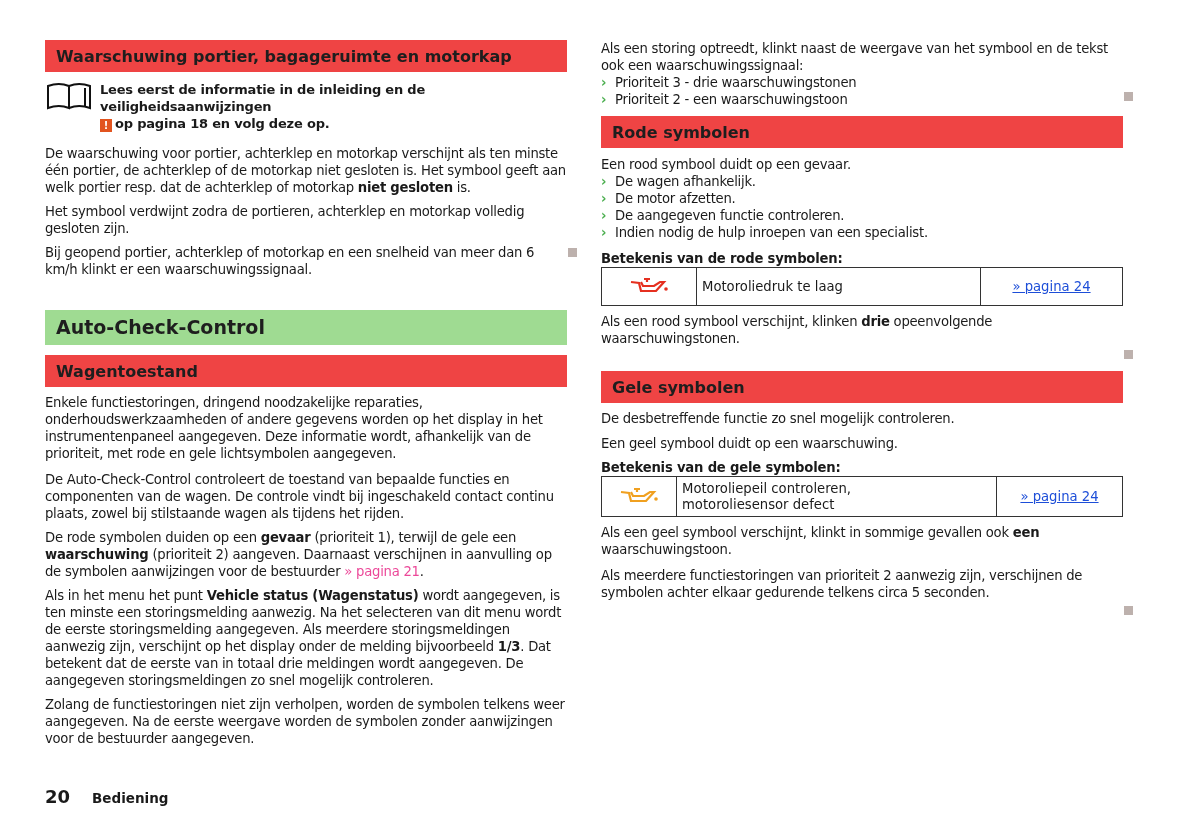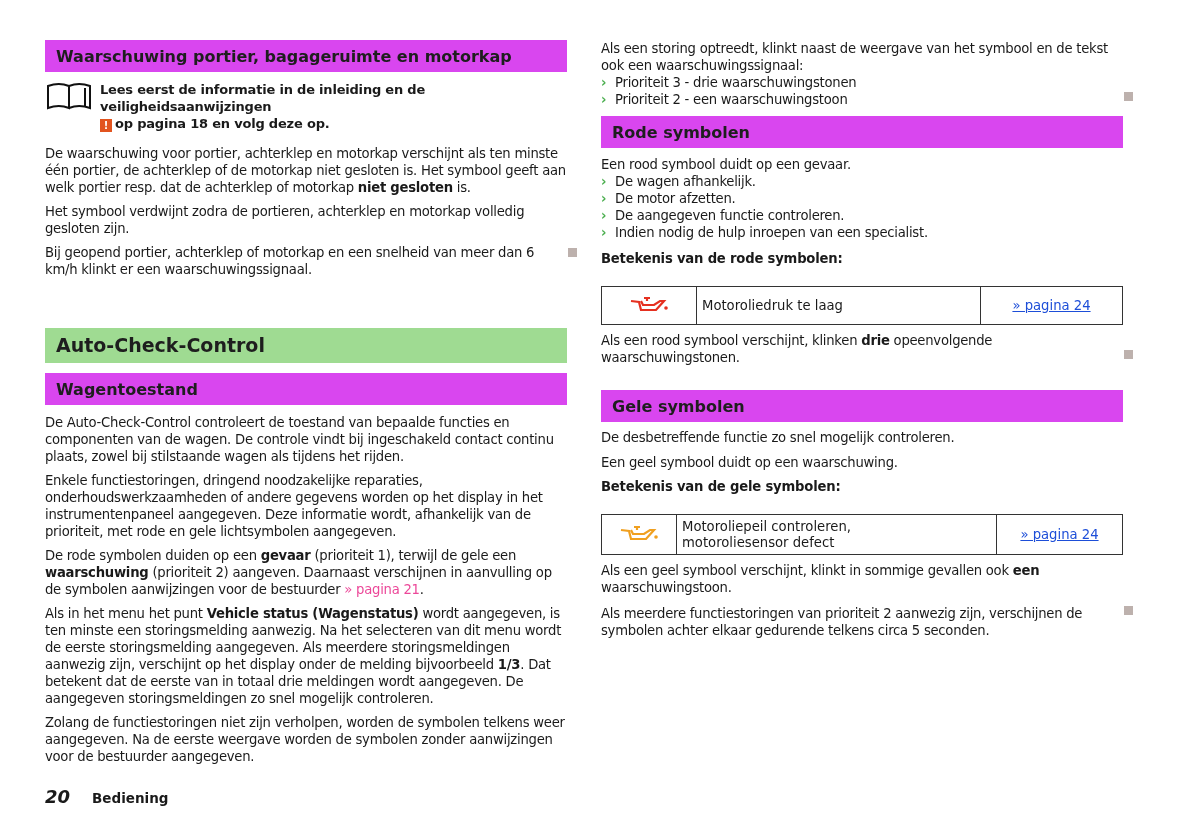--- a/index.html
+++ b/index.html
@@ -2,44 +2,44 @@
 <html><head>
   <meta charset="utf-8">
   <style>
     * { box-sizing: border-box; margin: 0; padding: 0; }
     html, body { width: 1191px; height: 823px; background: #ffffff; overflow: hidden; }
     body { font-family: "DejaVu Sans", sans-serif; color: #1a1a1a; position: relative; font-size: 13.2px; line-height: 17px; }
     .col { position: absolute; top: 40px; }
     .col-left { left: 45px; width: 522px; }
     .col-right { left: 601px; width: 522px; }
 
-    .h-gray { background: #d946ef; height: 32px; padding: 0 11px; display: flex; align-items: center; font-weight: bold; font-size: 16px; color: #1e1e1e; }
+    .h-gray { background: #ef4444; height: 32px; padding: 0 11px; display: flex; align-items: center; font-weight: bold; font-size: 16px; color: #1e1e1e; }
     .h-green { background: #9fdb92; height: 35px; padding: 0 11px; display: flex; align-items: center; font-weight: bold; font-size: 19px; color: #1e1e1e; }
 
     .p { margin-top: 7px; letter-spacing: -0.25px; }
     .b { font-weight: bold; }
     .link { color: #ec4899; }
     .endmark { position: absolute; width: 9px; height: 9px; background: #bdb1ad; }
 
     .note { display: flex; margin-top: 9px; }
     .note .book { width: 50px; height: 30px; margin-right: 5px; flex: 0 0 auto; }
     .note .note-text { font-weight: bold; font-size: 13px; letter-spacing: -0.2px; }
     .warn-sq { display: inline-block; width: 12px; height: 13px; background: #e2541f; color: #fff; font-size: 10px; line-height: 13px; text-align: center; font-weight: bold; vertical-align: -1px; margin-right: 3px; }
 
     .bullet { display: flex; letter-spacing: -0.25px; }
     .bullet .chev { color: #4caf50; font-weight: bold; width: 14px; flex: 0 0 auto; }
 
     .tbl-title { font-weight: bold; margin-top: 9px; letter-spacing: -0.2px; }
-    table.sym { width: 100%; border-collapse: collapse; margin-top: 19px; border-radius: 8px; }
+    table.sym { width: 100%; border-collapse: collapse; margin-top: 0; border-radius: 8px; }
     table.sym td { border: 1px solid #333; height: 38px; vertical-align: middle; padding: 0 5px; font-size: 13.2px; line-height: 16px; }
     table.sym td.icon { text-align: center; }
     table.sym td.ref { text-align: center; color: #1d4ed8; text-decoration: underline; }
 
     .footer { position: absolute; left: 45px; top: 788px; display: flex; align-items: baseline; }
-    .page-num { font-weight: bold; font-size: 18px; font-style: italic; }
+    .page-num { font-weight: bold; font-size: 18px; }
     .chapter { font-weight: bold; font-size: 13.5px; margin-left: 22px; }
   </style>
 </head>
 <body>
 
 <div class="col col-left">
   <div class="h-gray">Waarschuwing portier, bagageruimte en motorkap</div>
 
   <div class="note">
     <svg class="book" viewBox="0 0 50 30">
@@ -50,25 +50,25 @@
     <div class="note-text">
       <div>Lees eerst de informatie in de inleiding en de veiligheidsaanwijzingen</div>
       <div><span class="warn-sq">!</span><span>op pagina 18 en volg deze op.</span></div>
     </div>
   </div>
 
   <div class="p" style="margin-top:13px"><span>De waarschuwing voor portier, achterklep en motorkap verschijnt als ten minste één portier, de achterklep of de motorkap niet gesloten is. Het symbool geeft aan welk portier resp. dat de achterklep of motorkap </span><span class="b">niet gesloten</span><span> is.</span></div>
   <div class="p">Het symbool verdwijnt zodra de portieren, achterklep en motorkap volledig gesloten zijn.</div>
   <div class="p">Bij geopend portier, achterklep of motorkap en een snelheid van meer dan 6 km/h klinkt er een waarschuwingssignaal.</div>
 
-  <div class="h-green" style="margin-top:50px">Auto-Check-Control</div>
+  <div class="h-green" style="margin-top:32px">Auto-Check-Control</div>
   <div class="h-gray" style="margin-top:10px">Wagentoestand</div>
 
+  <div class="p">Enkele functiestoringen, dringend noodzakelijke reparaties, onderhoudswerkzaamheden of andere gegevens worden op het display in het instrumentenpaneel aangegeven. Deze informatie wordt, afhankelijk van de prioriteit, met rode en gele lichtsymbolen aangegeven.</div>
   <div class="p" style="margin-top:9px">De Auto-Check-Control controleert de toestand van bepaalde functies en componenten van de wagen. De controle vindt bij ingeschakeld contact continu plaats, zowel bij stilstaande wagen als tijdens het rijden.</div>
-  <div class="p">Enkele functiestoringen, dringend noodzakelijke reparaties, onderhoudswerkzaamheden of andere gegevens worden op het display in het instrumentenpaneel aangegeven. Deze informatie wordt, afhankelijk van de prioriteit, met rode en gele lichtsymbolen aangegeven.</div>
   <div class="p"><span>De rode symbolen duiden op een </span><span class="b">gevaar</span><span> (prioriteit 1), terwijl de gele een </span><span class="b">waarschuwing</span><span> (prioriteit 2) aangeven. Daarnaast verschijnen in aanvulling op de symbolen aanwijzingen voor de bestuurder </span><span class="link">» pagina 21</span><span>.</span></div>
   <div class="p"><span>Als in het menu het punt </span><span class="b">Vehicle status (Wagenstatus)</span><span> wordt aangegeven, is ten minste een storingsmelding aanwezig. Na het selecteren van dit menu wordt de eerste storingsmelding aangegeven. Als meerdere storingsmeldingen aanwezig zijn, verschijnt op het display onder de melding bijvoorbeeld </span><span class="b">1/3</span><span>. Dat betekent dat de eerste van in totaal drie meldingen wordt aangegeven. De aangegeven storingsmeldingen zo snel mogelijk controleren.</span></div>
   <div class="p">Zolang de functiestoringen niet zijn verholpen, worden de symbolen telkens weer aangegeven. Na de eerste weergave worden de symbolen zonder aanwijzingen voor de bestuurder aangegeven.</div>
 </div>
 <div class="endmark" style="left:568px; top:248px"></div>
 
 <div class="col col-right">
   <div class="p" style="margin-top:0">Als een storing optreedt, klinkt naast de weergave van het symbool en de tekst ook een waarschuwingssignaal:</div>
   <div>
     <div class="bullet">

